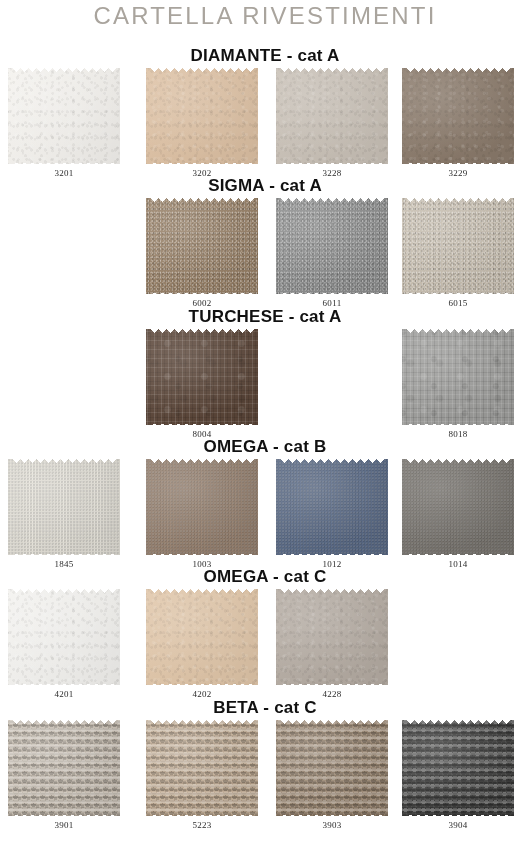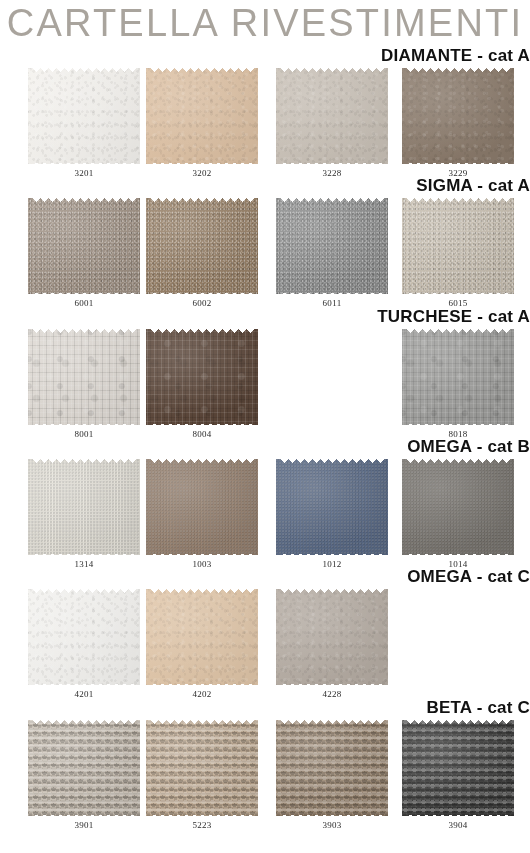--- a/index.html
+++ b/index.html
@@ -24,39 +24,39 @@
   }
 
   
   .main-title {
     position: absolute;
     top: 2px;
     left: 0;
     width: 530px;
     text-align: center;
     font-family: "Liberation Sans", sans-serif;
-    font-size: 38px;
+    font-size: 24px;
     font-weight: 300;
     letter-spacing: 2.2px;
     color: #a9a49d;
     white-space: nowrap;
   }
 
   
   .section {
     position: absolute;
     left: 0;
     width: 530px;
   }
   .section-title {
     position: absolute;
     top: 0;
     left: 0;
     width: 530px;
-    text-align: right;
+    text-align: center;
     font-family: "Liberation Sans", sans-serif;
     font-size: 17px;
     font-weight: bold;
     color: #111111;
     letter-spacing: 0.2px;
     white-space: nowrap;
     z-index: 5;
   }
 
   .swatch-row {
@@ -67,21 +67,21 @@
     height: 118px;
   }
 
   
   .swatch-cell {
     position: absolute;
     top: 0;
     width: 112px;
     height: 118px;
   }
-  .swatch-cell.c0 { left: 28px; }
+  .swatch-cell.c0 { left: 8px; }
   .swatch-cell.c1 { left: 146px; }
   .swatch-cell.c2 { left: 276px; }
   .swatch-cell.c3 { left: 402px; }
 
   .swatch {
     position: relative;
     width: 112px;
     height: 96px;
     overflow: hidden;
     
@@ -282,28 +282,20 @@
               <div class="tex-leather"></div>
               <div class="shade"></div>
             </div>
             <div class="swatch-label">3229</div>
           </div>
         </div>
       </div>
       <div class="section" style="top: 176px;">
         <div class="section-title">SIGMA - cat A</div>
         <div class="swatch-row">
-          <div class="swatch-cell c0">
-            <div class="swatch">
-              <div class="fill" style="background: rgb(159, 145, 132);"></div>
-              <div class="tex-speckle"></div>
-              <div class="shade"></div>
-            </div>
-            <div class="swatch-label">6001</div>
-          </div>
           <div class="swatch-cell c1">
             <div class="swatch">
               <div class="fill" style="background: rgb(150, 127, 102);"></div>
               <div class="tex-speckle"></div>
               <div class="shade"></div>
             </div>
             <div class="swatch-label">6002</div>
           </div>
           <div class="swatch-cell c2">
             <div class="swatch">
@@ -319,28 +311,20 @@
               <div class="tex-speckle"></div>
               <div class="shade"></div>
             </div>
             <div class="swatch-label">6015</div>
           </div>
         </div>
       </div>
       <div class="section" style="top: 307px;">
         <div class="section-title">TURCHESE - cat A</div>
         <div class="swatch-row">
-          <div class="swatch-cell c0">
-            <div class="swatch">
-              <div class="fill" style="background: rgb(221, 216, 210);"></div>
-              <div class="tex-weave"></div>
-              <div class="shade"></div>
-            </div>
-            <div class="swatch-label">8001</div>
-          </div>
           <div class="swatch-cell c1">
             <div class="swatch">
               <div class="fill" style="background: rgb(91, 70, 57);"></div>
               <div class="tex-weave"></div>
               <div class="shade"></div>
             </div>
             <div class="swatch-label">8004</div>
           </div>
           <div class="swatch-cell c3">
             <div class="swatch">
@@ -354,21 +338,21 @@
       </div>
       <div class="section" style="top: 437px;">
         <div class="section-title">OMEGA - cat B</div>
         <div class="swatch-row">
           <div class="swatch-cell c0">
             <div class="swatch">
               <div class="fill" style="background: rgb(236, 233, 224);"></div>
               <div class="tex-basket"></div>
               <div class="shade"></div>
             </div>
-            <div class="swatch-label">1314</div>
+            <div class="swatch-label">1845</div>
           </div>
           <div class="swatch-cell c1">
             <div class="swatch">
               <div class="fill" style="background: rgb(155, 133, 115);"></div>
               <div class="tex-basket"></div>
               <div class="shade"></div>
             </div>
             <div class="swatch-label">1003</div>
           </div>
           <div class="swatch-cell c2">

